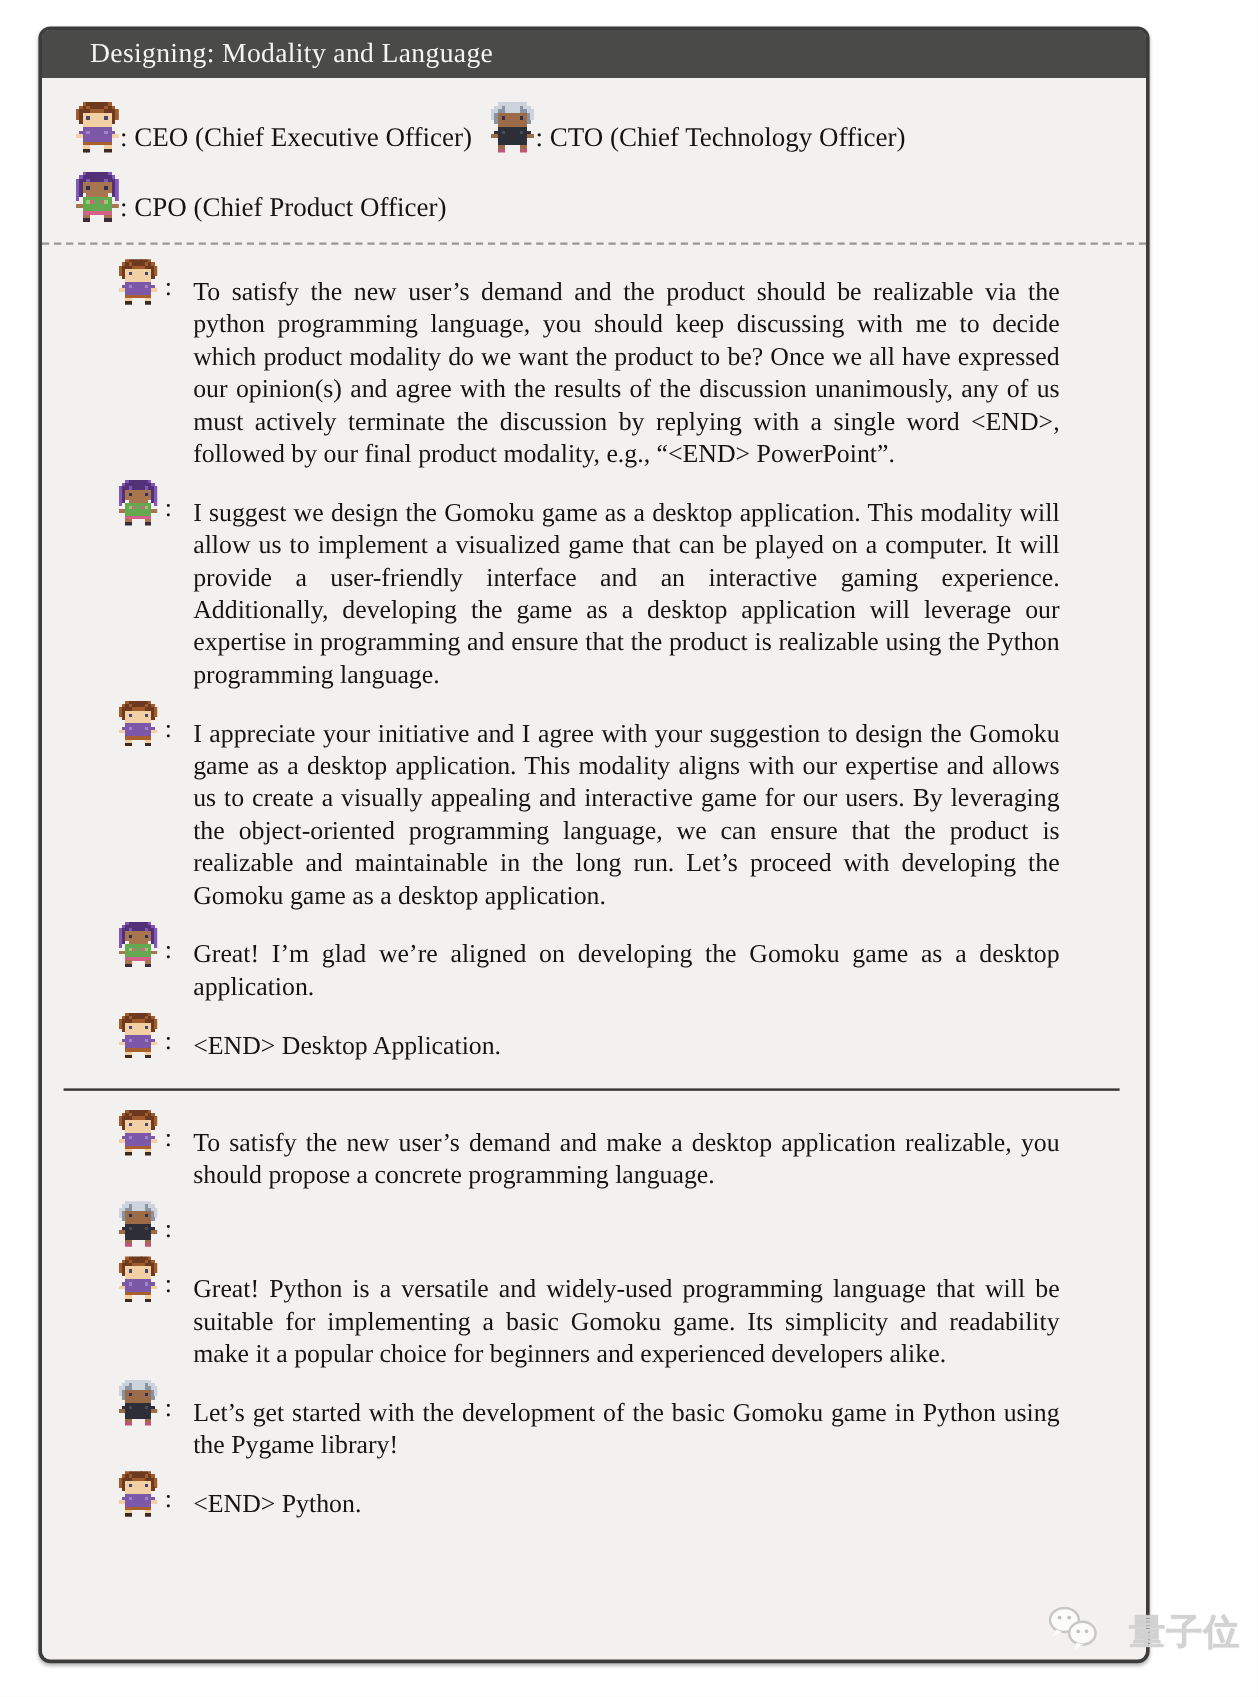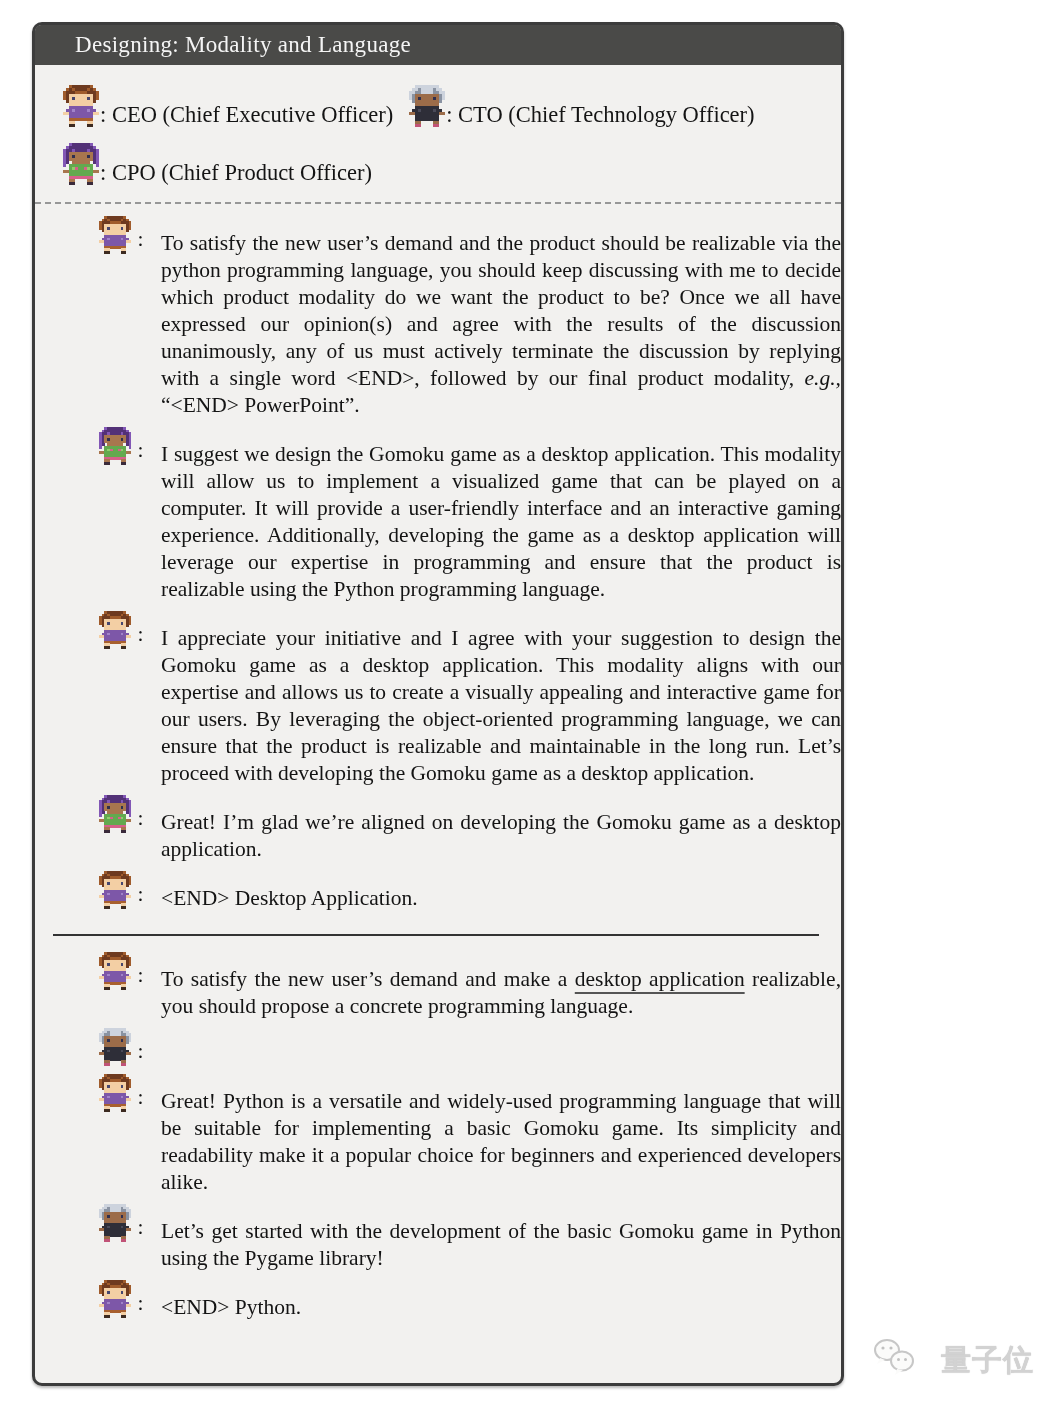--- a/index.html
+++ b/index.html
@@ -6,21 +6,21 @@
   body {
     width: 1048px; height: 1414px;
     background: #ffffff;
     font-family: "Liberation Serif", serif;
     position: relative;
     overflow: hidden;
   }
   .card {
     position: absolute;
     left: 32px; top: 22px;
-    width: 812px; height: 1364px;
+    width: 926px; height: 1364px;
     box-sizing: border-box;
     background: #f2f1ef;
     border: 3px solid #3c3c3c;
     border-radius: 10px;
     box-shadow: 0 2px 3px rgba(0,0,0,.28);
   }
   .titlebar {
     height: 40px;
     background: #4a4a48;
     border-radius: 6px 6px 0 0;
@@ -51,23 +51,22 @@
     margin-top: -14px;
   }
   .colon { font-size: 21.5px; line-height: 1; color: #141414; margin-bottom: 3px; }
   .msg-text {
     width: 722px;
     font-size: 21.5px; line-height: 27px;
     color: #141414;
     text-align: justify;
     hyphens: auto;
   }
-  .seg-italic { font-style: italic; }
+  .seg-italic { }
   .seg-underline {
-    text-decoration: underline;
     text-underline-offset: 6px;
     text-decoration-thickness: 1.5px;
     text-decoration-color: #555;
   }
   .solid-sep { border-top: 2.5px solid #333; margin: 4px 22px 30px 18px; height: 0; }
   .sprite { display: block; }
   .watermark {
     position: absolute; left: 870px; top: 1336px;
     display: flex; align-items: center; gap: 19px;
     z-index: 5;

